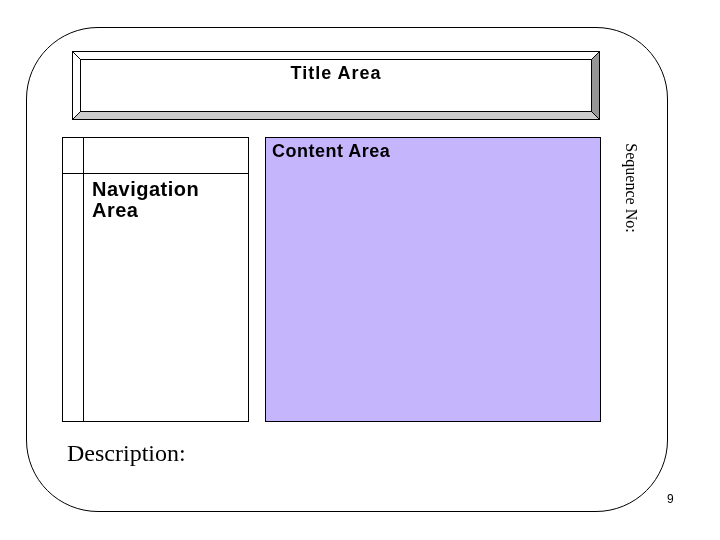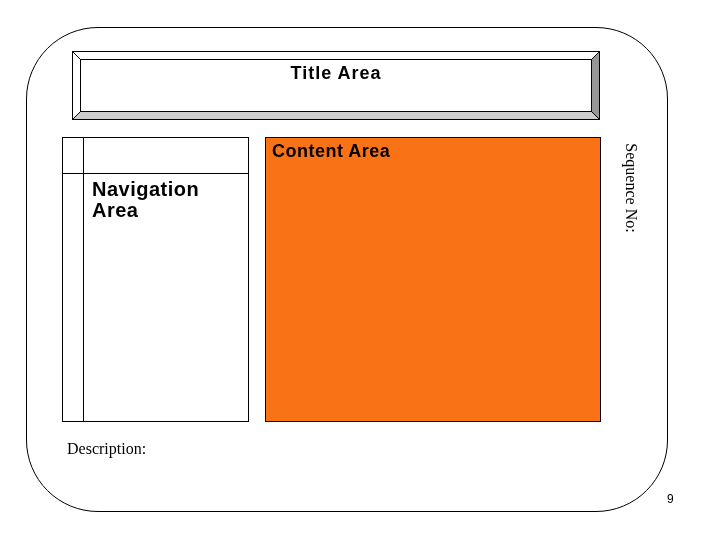--- a/index.html
+++ b/index.html
@@ -90,21 +90,21 @@
     line-height: 21px;
   }
   
   .content-box {
     position: absolute;
     left: 265px;
     top: 137px;
     width: 334px;
     height: 283px;
     border: 1px solid #000000;
-    background: #f97316;
+    background: #c4b5fd;
   }
   .content-label {
     position: absolute;
     left: 6px;
     top: 4px;
     font-size: 18px;
     font-weight: 700;
     letter-spacing: 0.5px;
     line-height: 1.1;
   }
@@ -122,21 +122,21 @@
     text-align: center;
     white-space: nowrap;
     line-height: 20px;
   }
   
   .description-label {
     position: absolute;
     left: 67px;
     top: 440px;
     font-family: "Liberation Serif", serif;
-    font-size: 16px;
+    font-size: 24px;
     line-height: 1.15;
   }
   
   .page-number {
     position: absolute;
     left: 667px;
     top: 493px;
     font-size: 12px;
     line-height: 1.1;
   }

